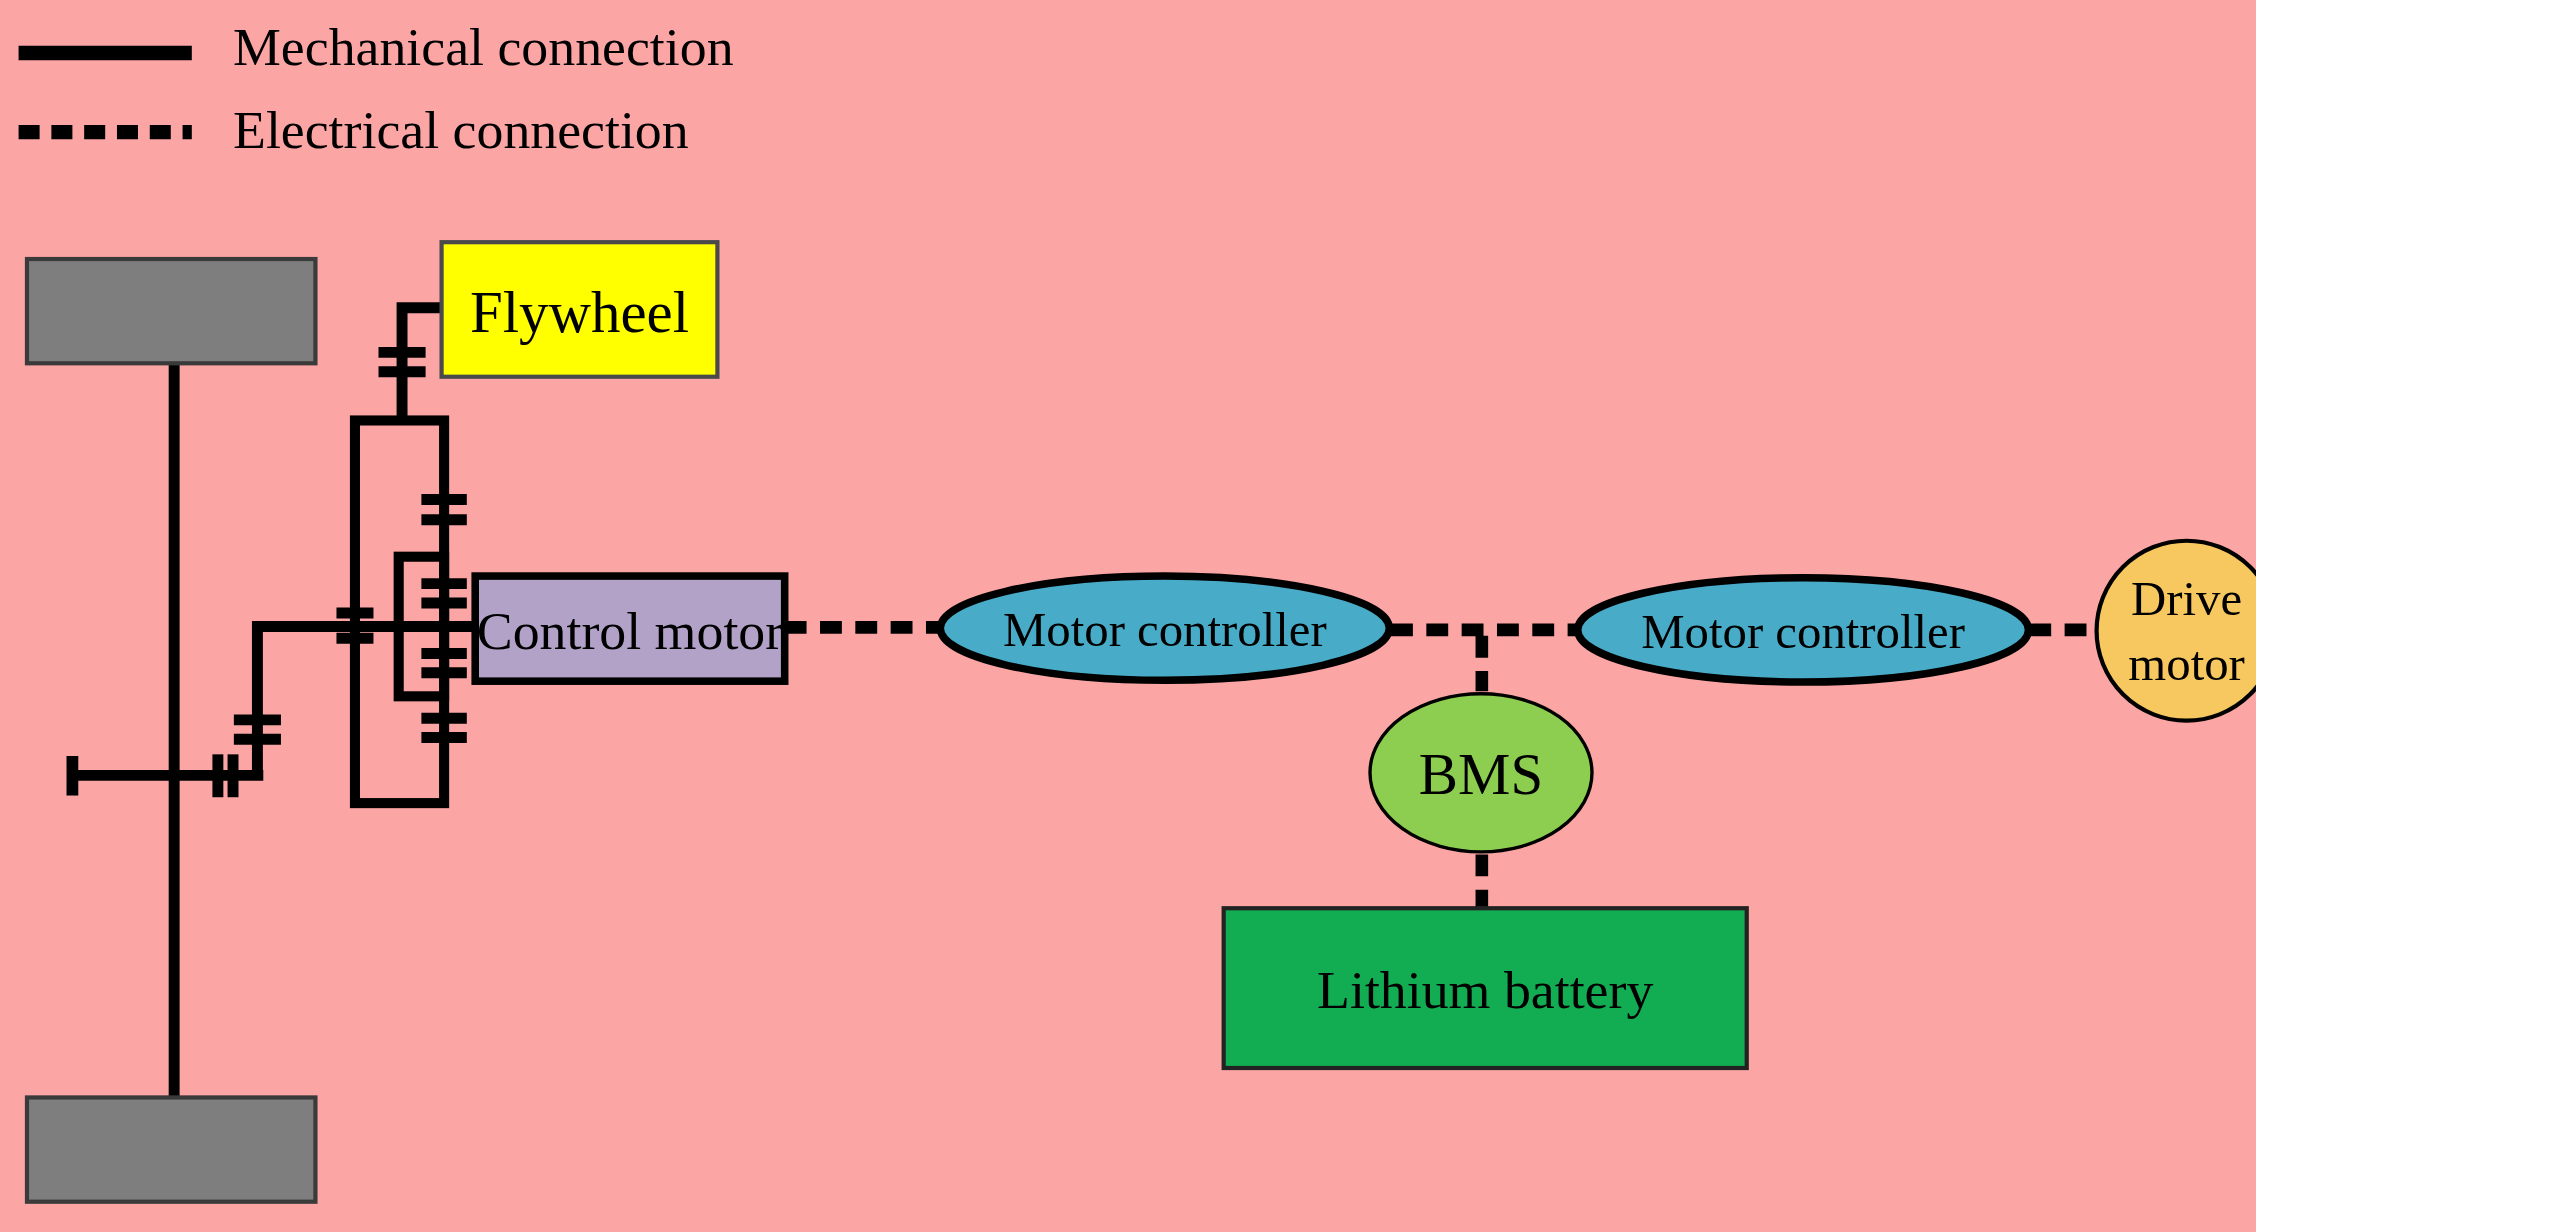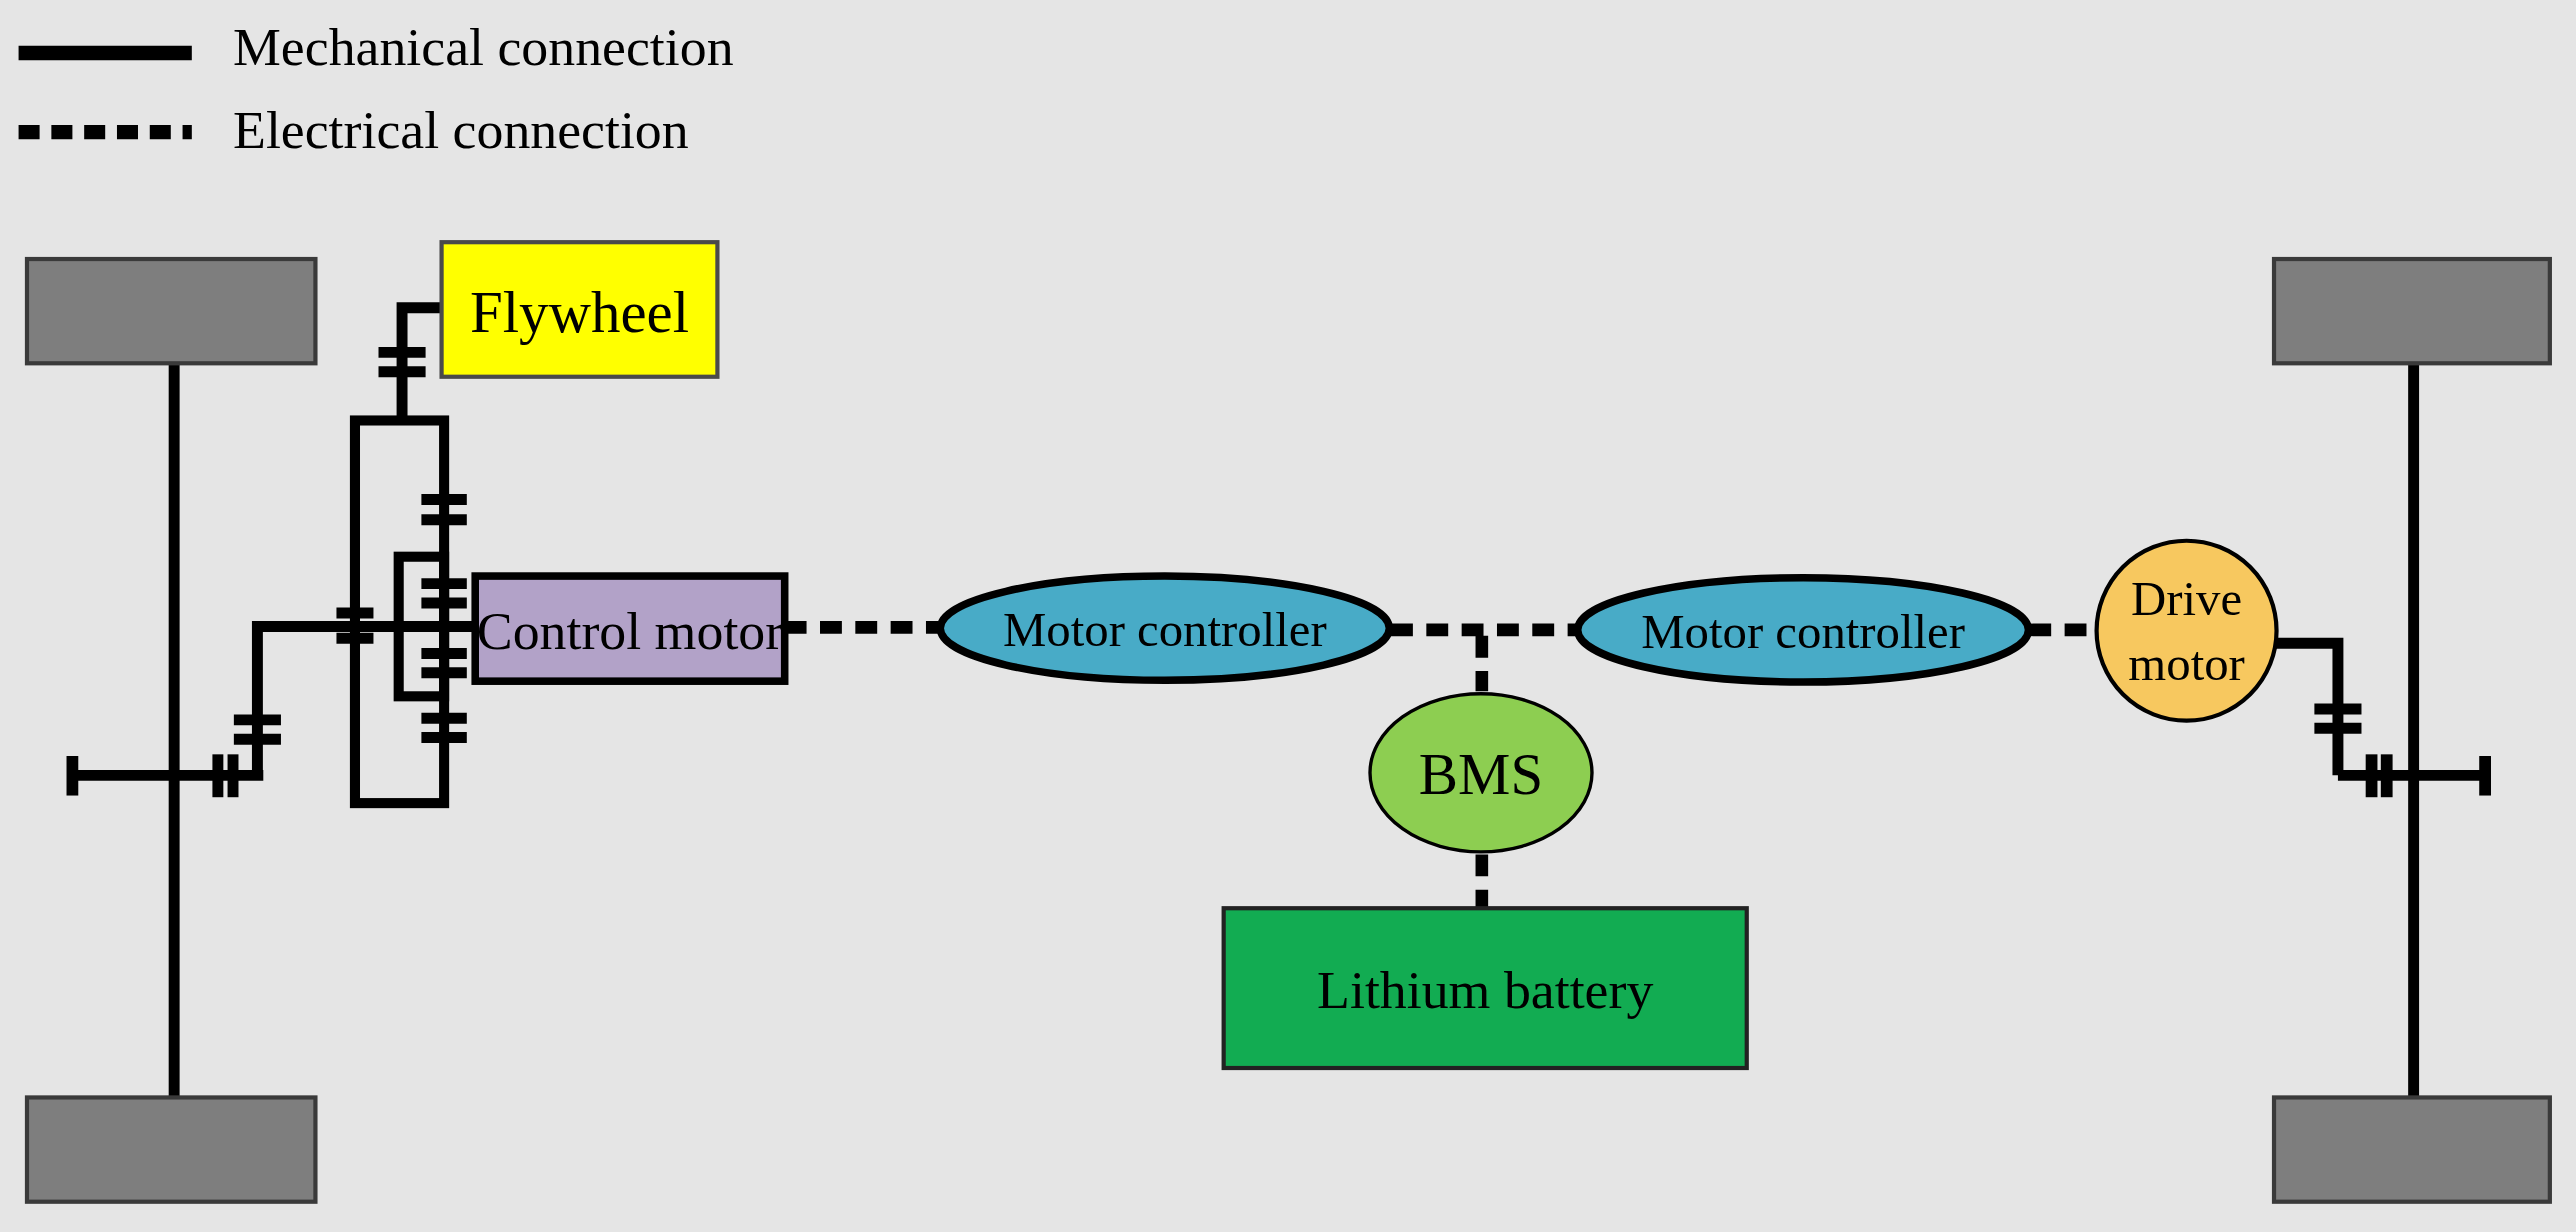--- a/index.html
+++ b/index.html
@@ -1,16 +1,16 @@
 <!DOCTYPE html>
 <html style="font-size:13.5px"><head>
 <meta charset="utf-8">
 <style>
   html,body{margin:0;padding:0;background:#ffffff;}
-  .diagram-wrap{width:2576px;height:1232px;background:#e5e5e5;overflow:hidden;}
+  .diagram-wrap{width:2256px;height:1232px;background:#fca5a5;overflow:hidden;}
   svg{display:block;}
   text{font-family:"Liberation Serif","DejaVu Serif",serif;fill:#000000;}
   .legend-label{font-size:64px;}
   .node-label{font-size:64px;}
   .node-label-lg{font-size:70px;}
   .node-label-md{font-size:58px;}
   .mech{stroke:#000000;stroke-width:13;fill:none;stroke-linecap:butt;}
   .mech-thick{stroke:#000000;stroke-width:14;fill:none;stroke-linecap:butt;}
   .elec{stroke:#000000;stroke-width:15;fill:none;stroke-dasharray:26 16;stroke-linecap:butt;}
 </style>

